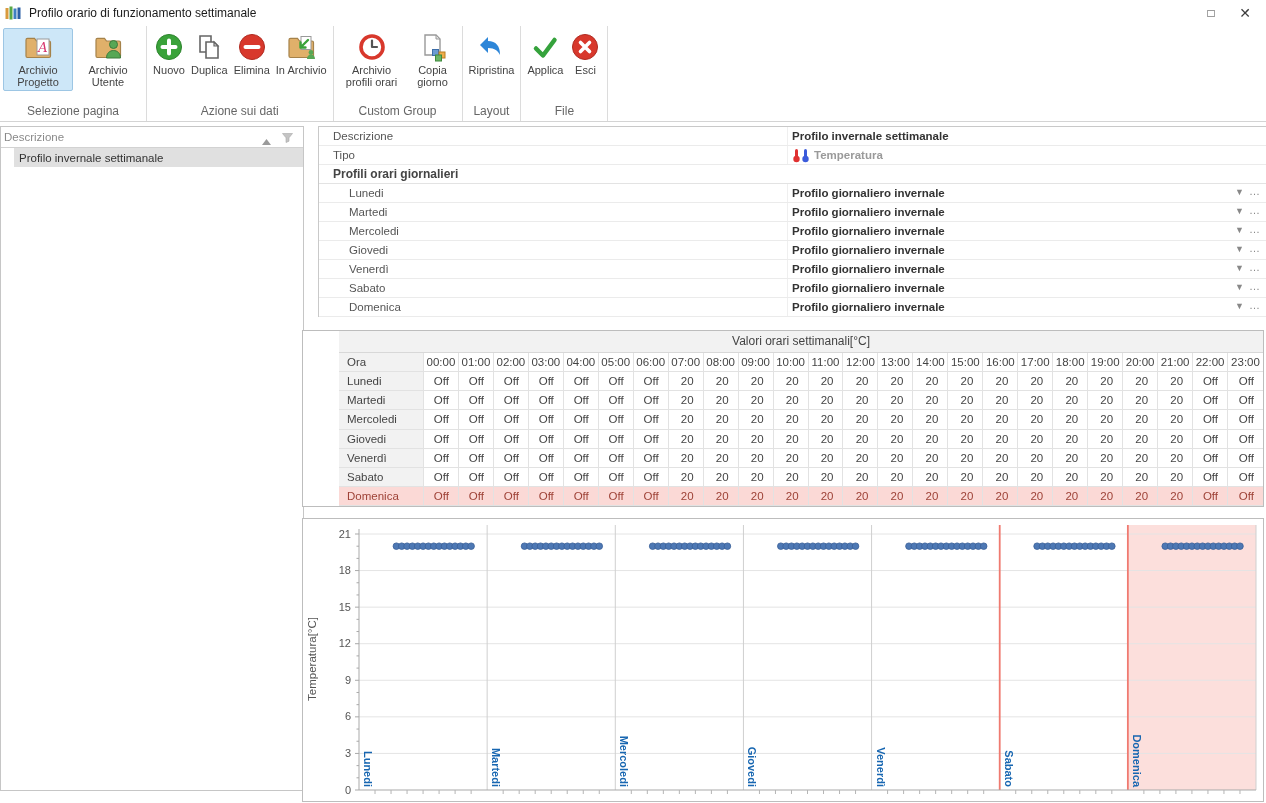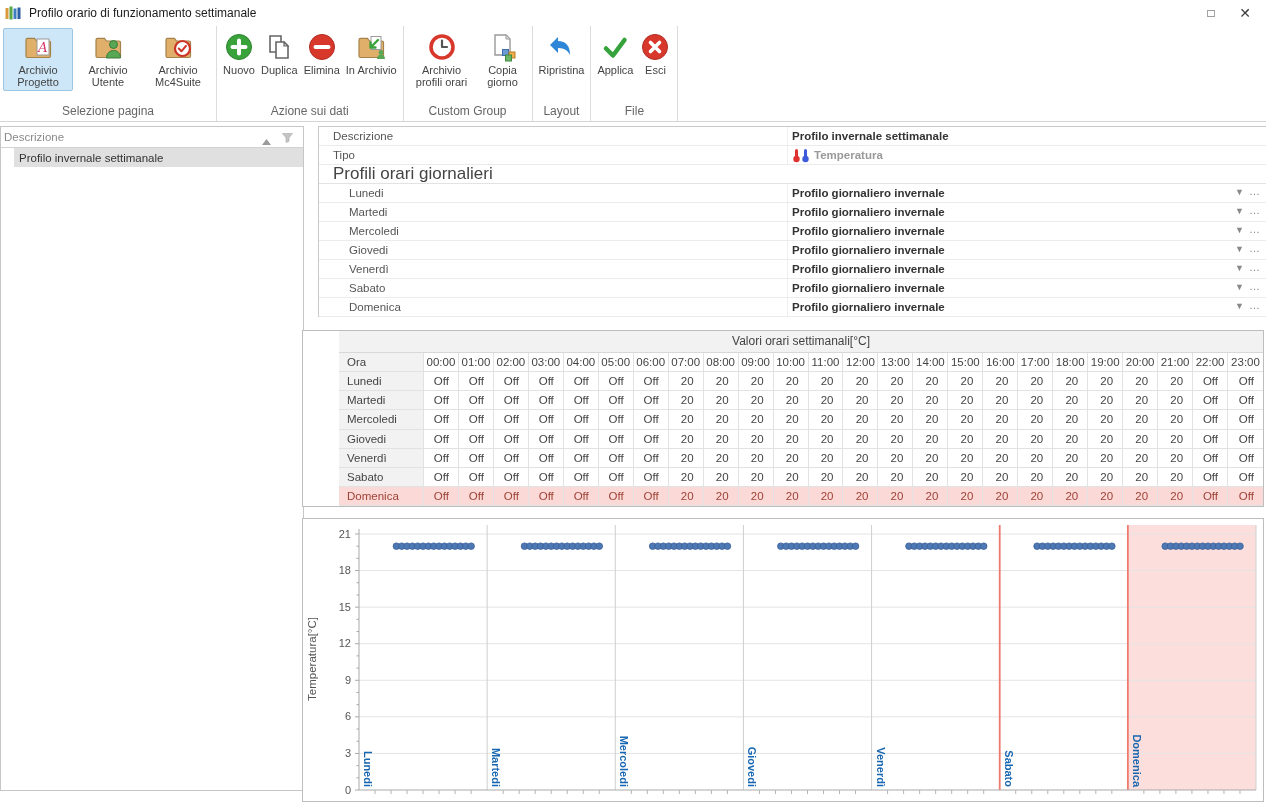--- a/index.html
+++ b/index.html
@@ -35,21 +35,21 @@
   .list-item { height:19px; margin-left:13px; background:#e0e0e0; display:flex; align-items:center; padding-left:5px; color:#333; font-size:11.5px; }
 
   
   .prop-grid { position:absolute; left:318px; top:126px; width:948px; height:191px; border-top:1px solid #c9c9c9; border-left:1px solid #c9c9c9; border-bottom:1px solid #c9c9c9; background:#fff; }
   .prop-row { height:19px; border-bottom:1px solid #ebebeb; position:relative; display:flex; }
   .prop-label { width:468px; padding-left:14px; line-height:18px; color:#555; font-size:11.5px; }
   .prop-label.indent { padding-left:30px; }
   .prop-value { flex:1; font-weight:bold; color:#333; line-height:18px; font-size:11.5px; border-left:1px solid #efefef; padding-left:4px; display:flex; align-items:center; }
   .prop-value .value-gray { color:#9a9a9a; margin-left:4px; }
   .prop-value .thermo { display:inline-flex; margin-right:0; }
-  .prop-group-row { height:19px; border-bottom:1px solid #e3e3e3; line-height:18px; font-weight:normal; color:#444; padding-left:14px; font-size:17px; }
+  .prop-group-row { height:19px; border-bottom:1px solid #e3e3e3; line-height:18px; font-weight:bold; color:#444; padding-left:14px; font-size:12px; }
   .caret { position:absolute; right:22px; top:3px; font-size:9px; color:#888; }
   .ellipsis { position:absolute; right:5px; top:1px; font-size:11px; color:#888; letter-spacing:1px; }
 
   
   .table-panel { position:absolute; left:302px; top:330px; width:962px; height:177px; border:1px solid #bdbdbd; background:#fff; display:flex; flex-direction:column;padding-left:36px; }
   .table-title { height:22px; background:#f2f2f2; border-bottom:1px solid #d8d8d8; text-align:center; line-height:21px; font-size:12px; color:#444; }
   .tgrid { flex:1; display:grid; grid-template-columns:85px repeat(24, 1fr); grid-auto-rows:1fr; }
   .tcell { border-right:1px solid #e2e2e2; border-bottom:1px solid #e2e2e2; display:flex; align-items:center; font-size:11.5px; color:#444; overflow:hidden; }
   .tcell:nth-child(25n) { border-right:none; }
   .tcell.label { padding-left:8px; background:#f2f2f2; }
@@ -95,30 +95,20 @@
           </div>
           <div class="rbtn">
             <span class="ricon">
               <svg width="32" height="32" viewBox="0 0 32 32">
                 <path d="M4 9c0-1 .6-1.6 1.5-1.6h7l2 2.6H27c.9 0 1.5.6 1.5 1.5V25c0 .9-.6 1.5-1.5 1.5H5.5C4.6 26.5 4 25.9 4 25z" fill="#e0b06a" stroke="#a5824a" stroke-width="1.2"></path>
                 <circle cx="21.5" cy="13.5" r="4" fill="#57a755" stroke="#3c7a3b"></circle>
                 <path d="M14.5 27c0-5 3.4-7.5 7-7.5s7 2.5 7 7.5z" fill="#57a755" stroke="#3c7a3b"></path>
               </svg>
             </span>
             <div class="rlabel">Archivio Utente</div>
-          </div>
-          <div class="rbtn">
-            <span class="ricon">
-              <svg width="32" height="32" viewBox="0 0 32 32">
-                <path d="M4 9c0-1 .6-1.6 1.5-1.6h7l2 2.6H27c.9 0 1.5.6 1.5 1.5V25c0 .9-.6 1.5-1.5 1.5H5.5C4.6 26.5 4 25.9 4 25z" fill="#e0b06a" stroke="#a5824a" stroke-width="1.2"></path>
-                <circle cx="20.5" cy="17.5" r="7.5" fill="#fff" stroke="#cc3327" stroke-width="2.2"></circle>
-                <path d="M16.8 17.5l2.6 2.8 4.6-5.4" fill="none" stroke="#cc3327" stroke-width="2" stroke-linecap="round" stroke-linejoin="round"></path>
-              </svg>
-            </span>
-            <div class="rlabel">Archivio Mc4Suite</div>
           </div>
         </div>
         <div class="rcaption">Selezione pagina</div>
       </div>
       <div class="rgroup">
         <div class="rbuttons">
           <div class="rbtn">
             <span class="ricon">
               <svg width="32" height="32" viewBox="0 0 32 32">
                 <circle cx="16" cy="16" r="12.5" fill="#3aa23a" stroke="#2b832b"></circle>

